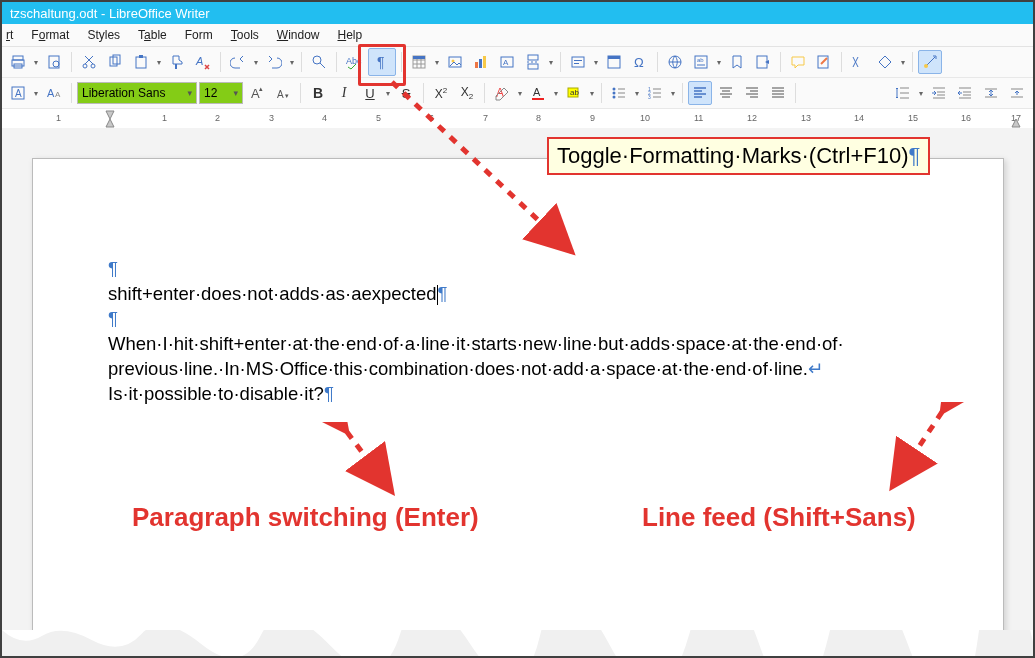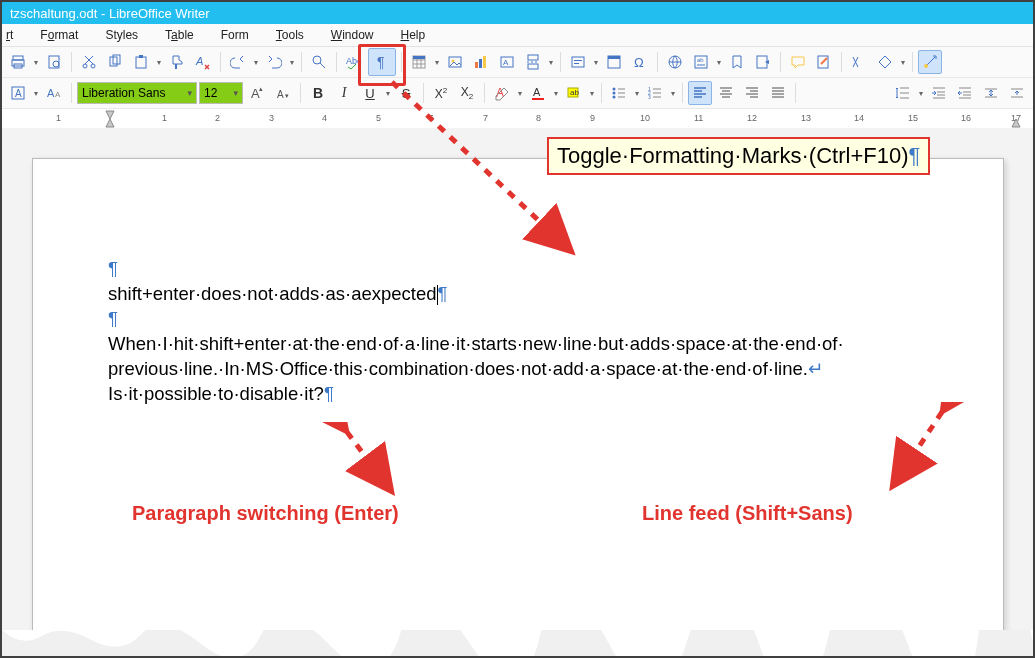--- a/index.html
+++ b/index.html
@@ -1,18 +1,18 @@
 <!DOCTYPE html>
 <html><head>
 <meta charset="utf-8">
 <style>
   html,body{margin:0;padding:0;font-family:"Segoe UI",Arial,sans-serif;font-size:12px;background:#f0f0f0;}
   .window{width:1035px;height:658px;position:relative;background:#fff;overflow:hidden;border:2px solid #404040;box-sizing:border-box;}
   .titlebar{height:22px;background:#22bef0;color:#fff;display:flex;align-items:center;padding:0 8px;font-size:13px;}
-  .menubar{height:22px;background:#fafafa;display:flex;align-items:center;gap:11px;padding:0 4px;border-bottom:1px solid #e3e3e3;}
+  .menubar{height:22px;background:#fafafa;display:flex;align-items:center;gap:2px;padding:0 4px;border-bottom:1px solid #e3e3e3;}
   .menu-item{padding:2px 8px;cursor:default;color:#222;}
   .menu-item u{text-decoration:underline;}
   .toolbar{height:30px;background:#fafafa;display:flex;align-items:center;gap:2px;padding:0 4px;border-bottom:1px solid #e8e8e8;}
   .toolbar2{height:30px;background:#fafafa;display:flex;align-items:center;gap:2px;padding:0 4px;border-bottom:1px solid #e8e8e8;}
   .tbtn{width:22px;height:22px;display:flex;align-items:center;justify-content:center;border:1px solid transparent;border-radius:2px;cursor:pointer;color:#4574c4;}
   .tbtn.active{background:#cfe4fb;border-color:#8ab4e8;}
   .tbtn svg{width:16px;height:16px;}
   .sep{width:1px;height:20px;background:#ddd;margin:0 3px;}
   .dropdown-arrow{width:8px;display:inline-flex;align-items:center;justify-content:center;color:#666;font-size:8px;}
   .combo{height:20px;border:1px solid #bbb;background:#84cc16;display:flex;align-items:center;padding:0 4px;font-size:12px;}
@@ -20,21 +20,21 @@
   .combo.size{width:34px;}
   .combo .dd{margin-left:auto;font-size:9px;color:#555;}
   .ruler{height:20px;background:#fff;position:relative;border-bottom:1px solid #ddd;font-size:9px;color:#555;overflow:hidden;}
   .doc-area{position:absolute;left:0;right:0;top:126px;bottom:0;background:#f3f3f3;overflow:hidden;}
   .page{position:absolute;left:30px;top:30px;width:970px;height:680px;background:#fff;border:1px solid #bbb;box-shadow:2px 2px 6px rgba(0,0,0,.15);}
   .page-inner{position:absolute;left:75px;top:98px;right:60px;font-family:"Liberation Sans",Arial,sans-serif;font-size:18.5px;color:#000;line-height:1.35;}
   .fm{color:#3f7ac9;font-family:Arial;}
   .cursor{display:inline-block;width:1px;height:20px;background:#000;vertical-align:middle;margin:0;}
   .tooltip-box{position:absolute;left:545px;top:135px;background:#ffffe1;border:2px solid #e2342f;padding:4px 8px;font-size:22px;font-family:Arial;color:#000;}
   .red-box{position:absolute;border:3px solid #e2342f;border-radius:2px;}
-  .annot{position:absolute;font-size:20px;font-weight:600;color:#e2342f;text-shadow:0 0 2px #fff,0 0 2px #fff;}
+  .annot{position:absolute;font-size:26px;font-weight:600;color:#e2342f;text-shadow:0 0 2px #fff,0 0 2px #fff;}
   svg.arrow{position:absolute;pointer-events:none;}
   .torn{position:absolute;left:0;right:0;bottom:0;height:26px;background:#fff;}
   .torn svg{width:100%;height:100%;display:block;}
   .pilcrow-btn{width:26px;height:26px;}
 </style>
 </head>
 <body>
 
 <div class="window">
 

